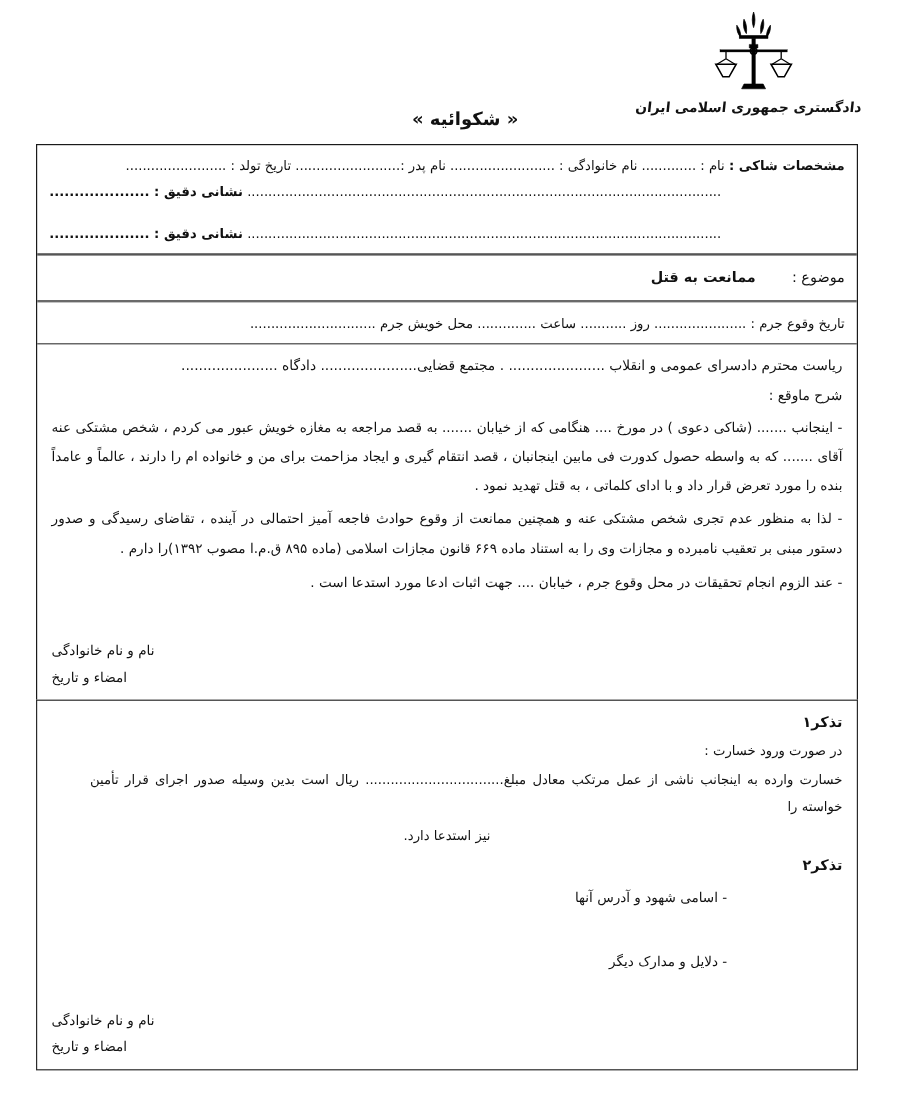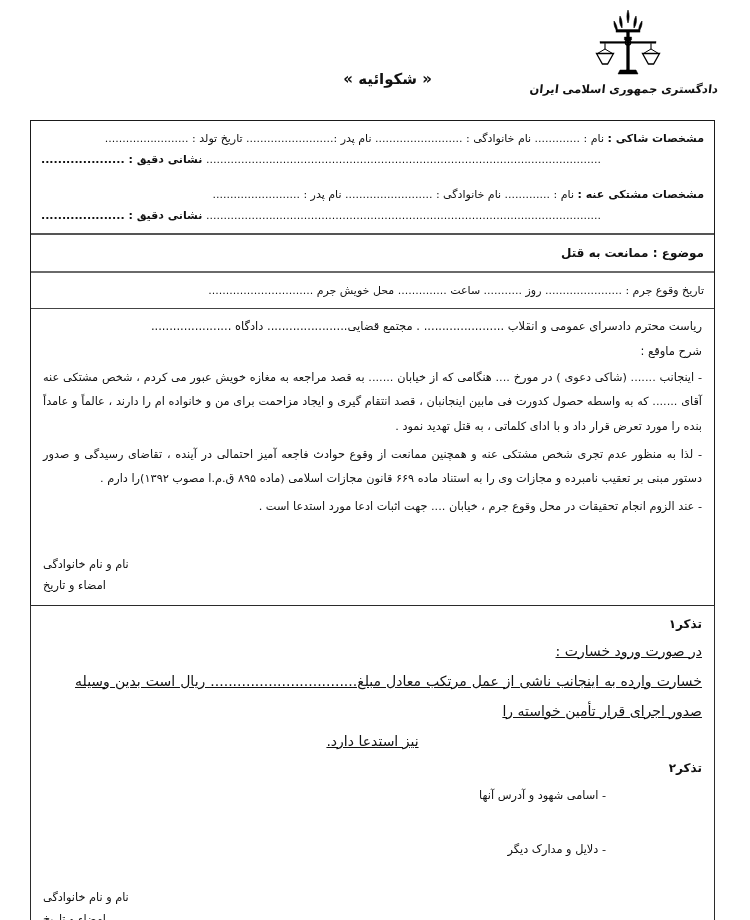--- a/index.html
+++ b/index.html
@@ -39,21 +39,21 @@
   .emblem-caption {
     font-size: 11.5px;
     font-weight: bold;
     margin-top: 2px;
     letter-spacing: 0;
     white-space: nowrap;
     transform: skewX(-6deg);
   }
   .doc-title {
     position: absolute;
-    top: 70px;
+    top: 90px;
     right: 318px;
     font-size: 15px;
     font-weight: bold;
   }
 
   
   .frame {
     margin: 0 35px 0 30px;
     border: 1.6px solid #1a1a1a;
     border-bottom: none;
@@ -75,21 +75,21 @@
   .line {
     font-size: 11px;
     line-height: 1.95;
     white-space: nowrap;
     overflow: hidden;
   }
   .lbl-bold { font-weight: bold; }
   .indent-left { text-align: left; }
 
   .subject .line { font-weight: bold; font-size: 12px; }
-  .subject-key { font-weight: bold; }
+  .subject-key { margin-left: 26px; font-weight: normal; }
 
   
   .narrative {
     padding: 6px 12px 4px 12px;
   }
   .narrative .court-line {
     font-size: 11.5px;
     line-height: 2.0;
     white-space: nowrap;
   }
@@ -130,23 +130,22 @@
     box-sizing: border-box;
     padding: 6px 12px 8px 12px;
     min-height: 290px;
   }
   .note-head {
     font-size: 12px;
     font-weight: bold;
     line-height: 2.0;
   }
   .note-line {
-    font-size: 14px;
+    font-size: 11px;
     line-height: 2.15;
-    text-decoration: underline;
   }
   .note-line.justify {
     text-align: justify;
     margin-left: 32px;
   }
   .bullet-line {
     font-size: 11.3px;
     line-height: 2.1;
     padding-right: 96px;
     margin-top: 4px;
@@ -211,24 +210,20 @@
         <span class="lbl-bold">مشخصات شاکی :</span>
         <span>نام : .............   نام خانوادگی : .........................   نام پدر :......................... تاریخ تولد : ........................</span>
       </div>
       <div class="line indent-left">
         <span>.................................................................................................................</span>
         <span class="lbl-bold">نشانی دقیق : ....................</span>
       </div>
     </div>
 
     <div class="row">
-      <div class="line">
-        <span class="lbl-bold">مشخصات مشتکی عنه :</span>
-        <span>نام : .............   نام خانوادگی : .........................   نام پدر : .........................</span>
-      </div>
       <div class="line indent-left">
         <span>.................................................................................................................</span>
         <span class="lbl-bold">نشانی دقیق : ....................</span>
       </div>
     </div>
 
     <div class="rule-thick"></div>
 
     <div class="row subject">
       <div class="line">

